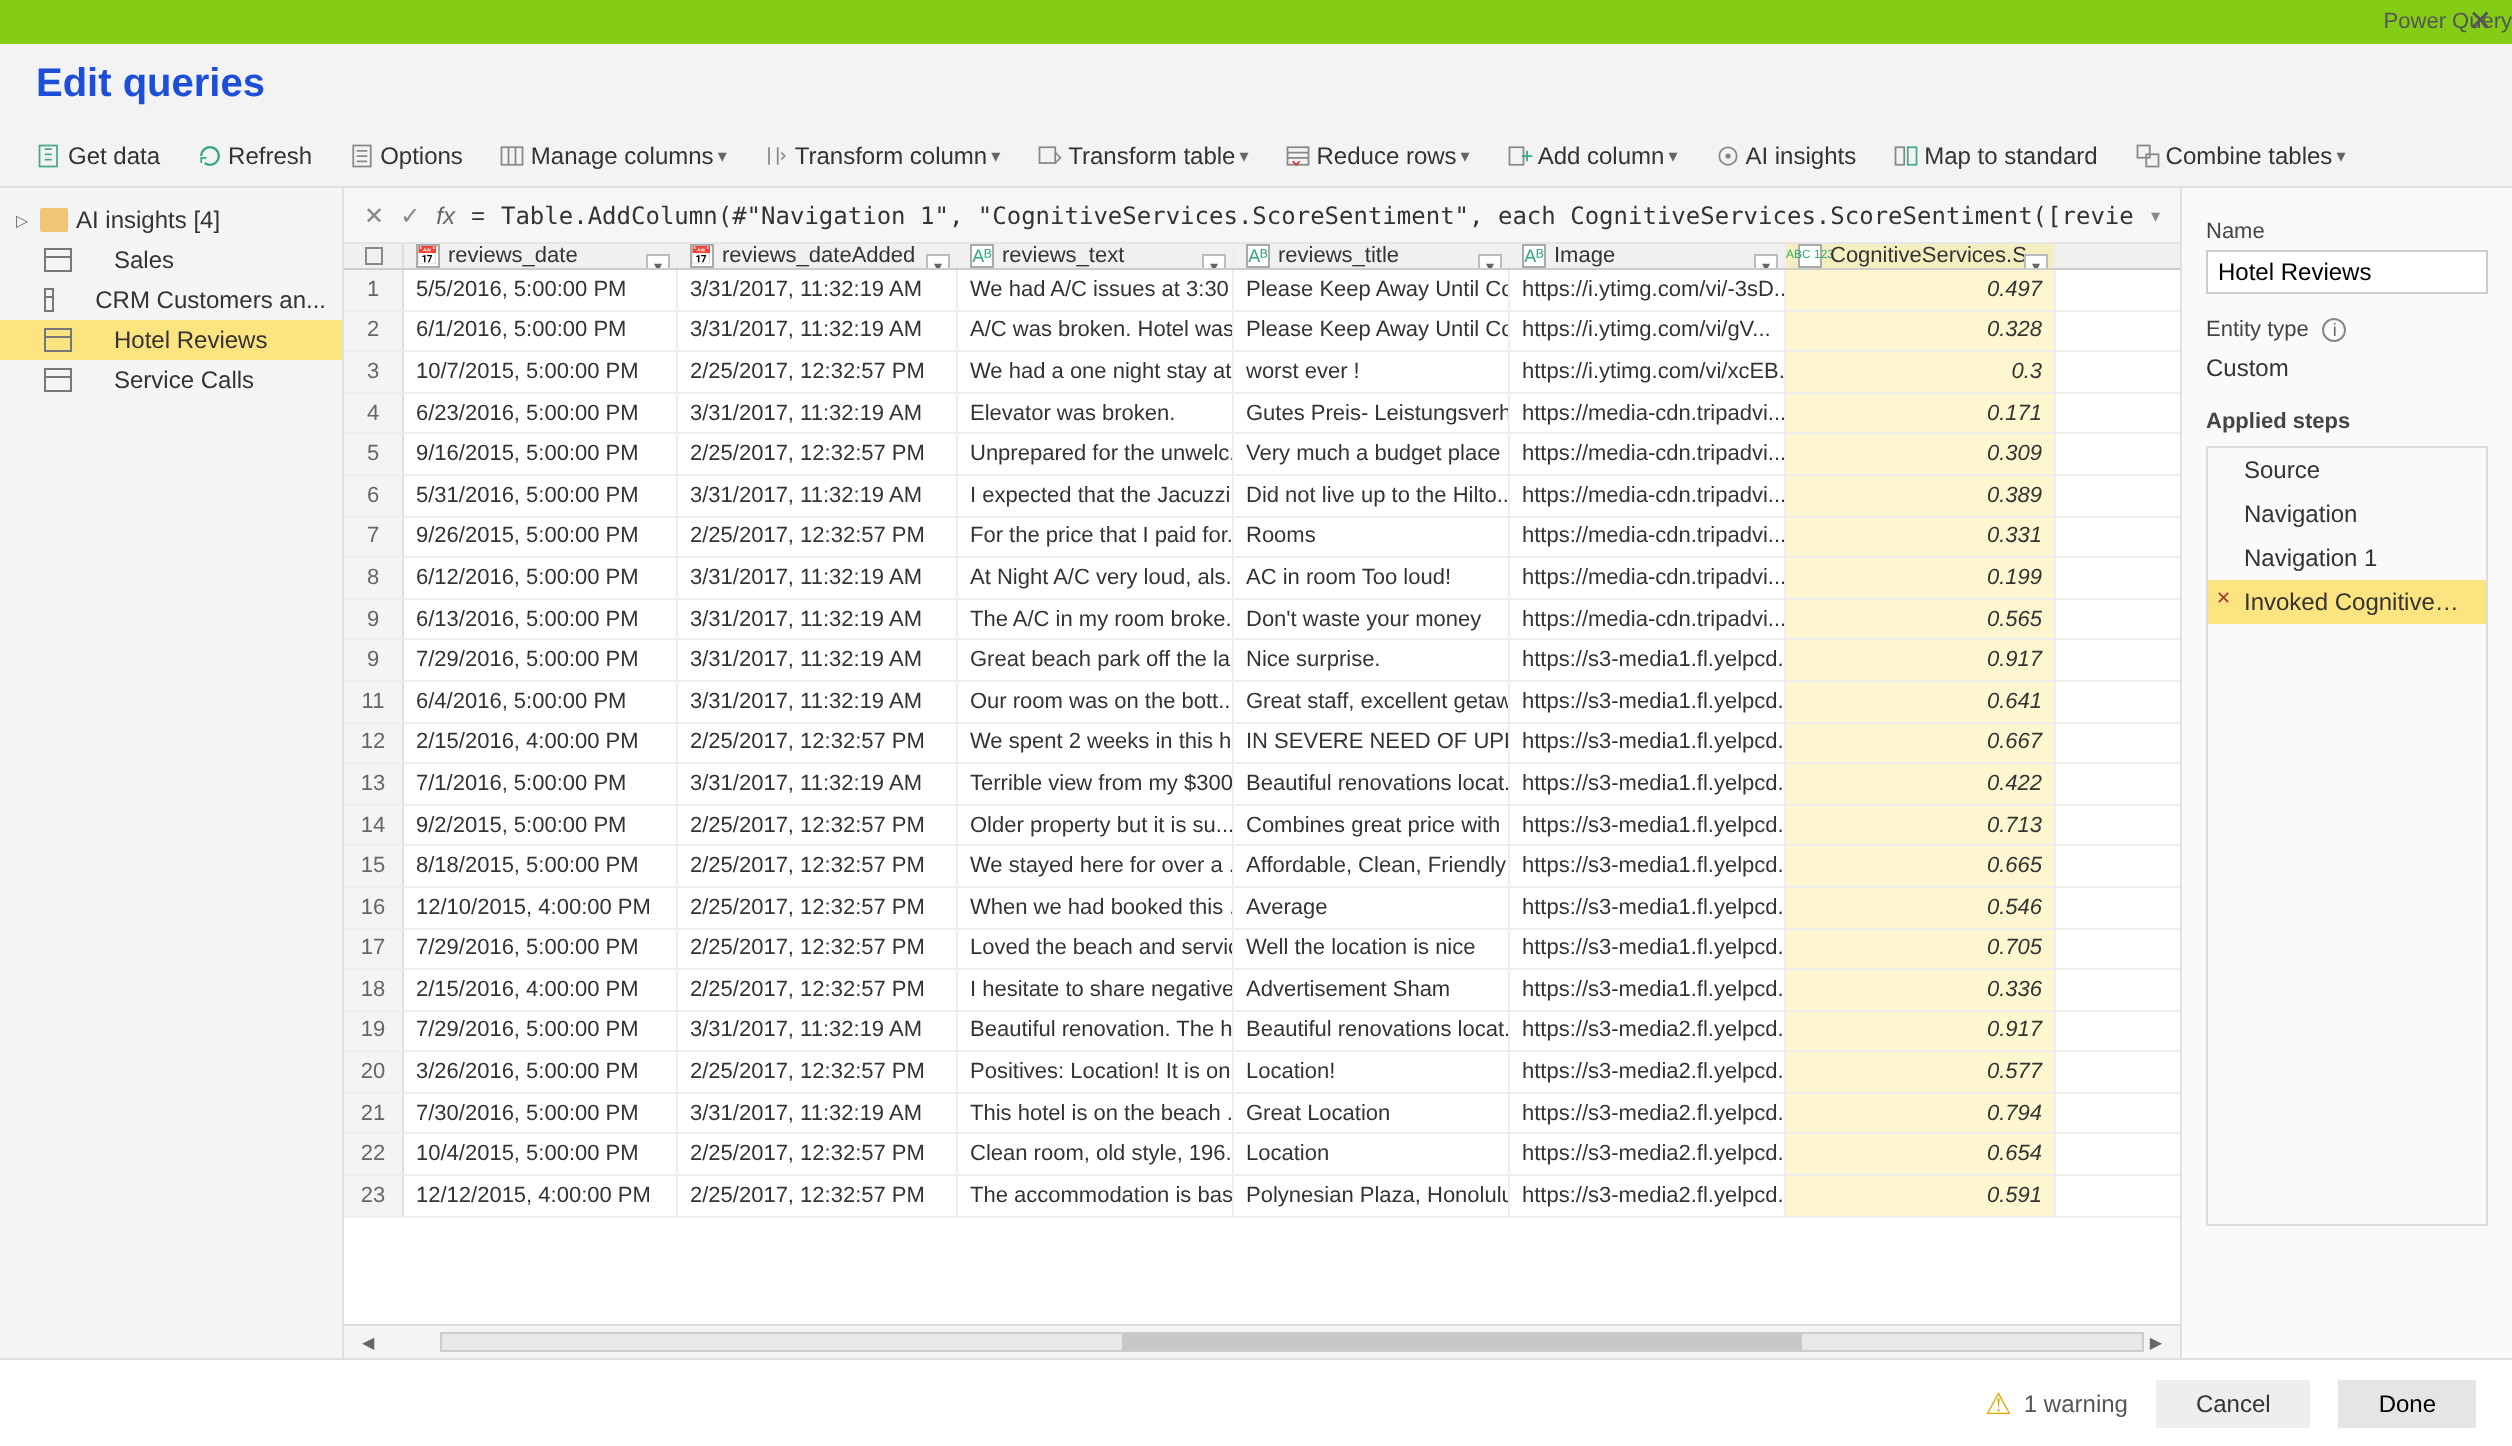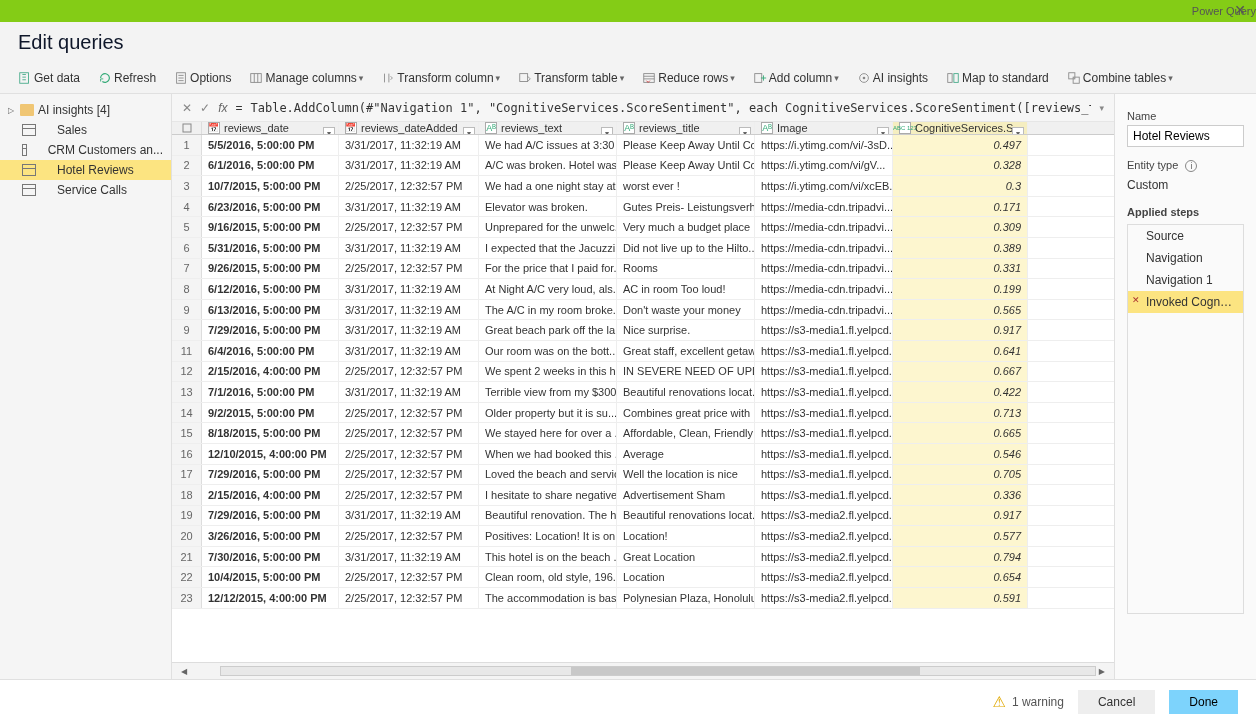--- a/index.html
+++ b/index.html
@@ -2,21 +2,21 @@
 <html><head>
 <meta charset="utf-8">
 <style>
   * { box-sizing: border-box; margin: 0; padding: 0; font-family: "Segoe UI", Arial, sans-serif; }
   html, body { width: 1256px; height: 723px; background: #fff; overflow: hidden; color: #333; }
   .window { width: 100%; height: 100%; display: flex; flex-direction: column; }
 
   
   .titlebar { height: 22px; display: flex; align-items: center; justify-content: flex-end; position: relative; background: #84cc16; font-size: 11px; color: #555; }
   .titlebar .close { position: absolute; right: 10px; top: 2px; font-size: 14px; color: #555; cursor: pointer; }
-  .header { height: 40px; display: flex; align-items: center; padding: 0 18px; background: #f3f3f3; font-size: 20px; font-weight: 400; color: #0f172a; }
+  .header { height: 40px; display: flex; align-items: center; padding: 0 18px; background: #f3f3f3; font-size: 20px; font-weight: 700; color: #1d4ed8; }
   .ribbon { height: 32px; display: flex; align-items: center; gap: 2px; padding: 0 10px; background: #f3f3f3; border-bottom: 1px solid #e0e0e0; }
   .rbtn { display: inline-flex; align-items: center; gap: 2px; padding: 3px 8px; font-size: 12px; color: #333; cursor: pointer; border-radius: 2px; white-space: nowrap; }
   .rbtn .chev { font-size: 9px; color: #666; }
   .ricon { width: 14px; height: 14px; display: inline-block; }
 
   
   .body { flex: 1; display: flex; min-height: 0; background: #f9f9f9; }
   .sidebar { width: 172px; background: #f5f5f5; border-right: 1px solid #e0e0e0; padding-top: 6px; font-size: 12px; overflow: hidden; }
   .tree-root { display: flex; align-items: center; gap: 4px; padding: 3px 8px; cursor: pointer; }
   .tree-root .tri { font-size: 8px; color: #666; width: 8px; }
@@ -32,52 +32,52 @@
   .formula .fx-lbl { font-style: italic; color: #666; }
   .formula input { flex: 1; border: none; background: transparent; font-family: Consolas, monospace; font-size: 12px; color: #333; outline: none; }
   .formula .drop { font-size: 9px; color: #888; cursor: pointer; }
 
   .table-wrap { flex: 1; overflow: hidden; display: flex; flex-direction: column; }
   .grid-head { display: flex; background: #f0f0f0; border-bottom: 1px solid #ccc; font-size: 11px; }
   .grid-body { flex: 1; overflow-y: hidden; }
   .grid-row { display: flex; border-bottom: 1px solid #eee; font-size: 11px; height: 20.6px; align-items: center; }
   .rownum { width: 30px; text-align: center; background: #f4f4f4; color: #666; flex: 0 0 30px; border-right: 1px solid #ddd; height: 100%; display:flex; align-items:center; justify-content:center;}
   .cell { padding: 0 6px; border-right: 1px solid #eee; overflow: hidden; white-space: nowrap; text-overflow: ellipsis; height: 100%; display:flex; align-items:center;}
-  .c-date  { flex: 0 0 137px; font-weight: bold; }
+  .c-date  { flex: 0 0 137px; }
   .c-added { flex: 0 0 140px; }
   .c-text  { flex: 0 0 138px; }
   .c-title { flex: 0 0 138px; }
   .c-img   { flex: 0 0 138px; }
   .c-score { flex: 0 0 135px; justify-content: flex-end; font-style: italic; background: #fdf6cf; }
   .grid-head .cell, .grid-head .rownum { background: #f0f0f0; font-weight: 400; font-style: normal; display:flex; align-items:center; gap:4px; }
   .grid-head .cell { position:relative; padding-right:18px;}
   .col-drop { position:absolute; right:3px; top:5px; width:12px; height:12px; border:1px solid #bbb; background:#fff; font-size:8px; display:flex; align-items:center; justify-content:center; color:#666; cursor:pointer;}
   .col-ico { width:12px; height:12px; display:inline-flex; align-items:center; justify-content:center; font-size:9px; color:#3a7; border:1px solid #aaa; background:#fff;}
   .grid-head .c-score { background:#f5eec0; }
   .hscroll { height: 17px; display:flex; align-items:center; background:#f4f4f4; border-top:1px solid #ddd; padding:0 6px; position:relative;}
   .hscroll .track { flex:1; height:10px; background:#e8e8e8; border:1px solid #ccc; margin-left:30px; position:relative;}
   .hscroll .thumb { position:absolute; left:40%; width:40%; top:0; bottom:0; background:#c8c8c8;}
   .hscroll .arrow { font-size:8px; color:#666; padding:0 3px; cursor:pointer;}
 
-  .rightpane { width: 142px; background: #fafafa; border-left: 1px solid #e0e0e0; padding: 10px 12px; font-size: 12px; }
+  .rightpane { width: 166px; background: #fafafa; border-left: 1px solid #e0e0e0; padding: 10px 12px; font-size: 12px; }
   .rightpane .lbl { font-size: 11px; color: #444; margin-top: 6px; }
   .rightpane input.name { width: 100%; border: 1px solid #ccc; padding: 3px 5px; font-size: 12px; margin-top: 3px; }
   .rightpane .info-ico { display:inline-block; width:12px; height:12px; border:1px solid #888; border-radius:50%; font-size:9px; text-align:center; line-height:11px; color:#666; margin-left:4px;}
   .steps { border:1px solid #ddd; margin-top:6px; }
   .step { padding: 4px 10px 4px 18px; font-size:12px; cursor:pointer; position:relative; overflow:hidden; text-overflow:ellipsis; white-space:nowrap;}
   .step.selected { background: #fce481; }
   .step.selected::before { content:"✕"; position:absolute; left:4px; top:4px; font-size:9px; color:#a33; }
   .steps-pad { height: 300px; }
 
   .footer { height: 44px; border-top: 1px solid #e0e0e0; display:flex; align-items:center; justify-content:flex-end; gap:14px; padding: 0 18px; background:#fff; }
   .warn { display:flex; align-items:center; gap:6px; font-size:12px; color:#555; }
   .warn .tri-ico { color:#e0a800; font-size:15px; }
   .btn { padding: 5px 20px; font-size: 12px; cursor:pointer; border:none; }
   .btn.cancel { background:#eee; color:#333; }
-  .btn.done { background:#7dd3fc; color:#000; }
+  .btn.done { background:#e5e5e5; color:#000; }
 
   
   svg { display:block; }
 </style>
 </head>
 <body>
 <div class="window">
 
   <div class="titlebar">
     <span>Power Query</span>

